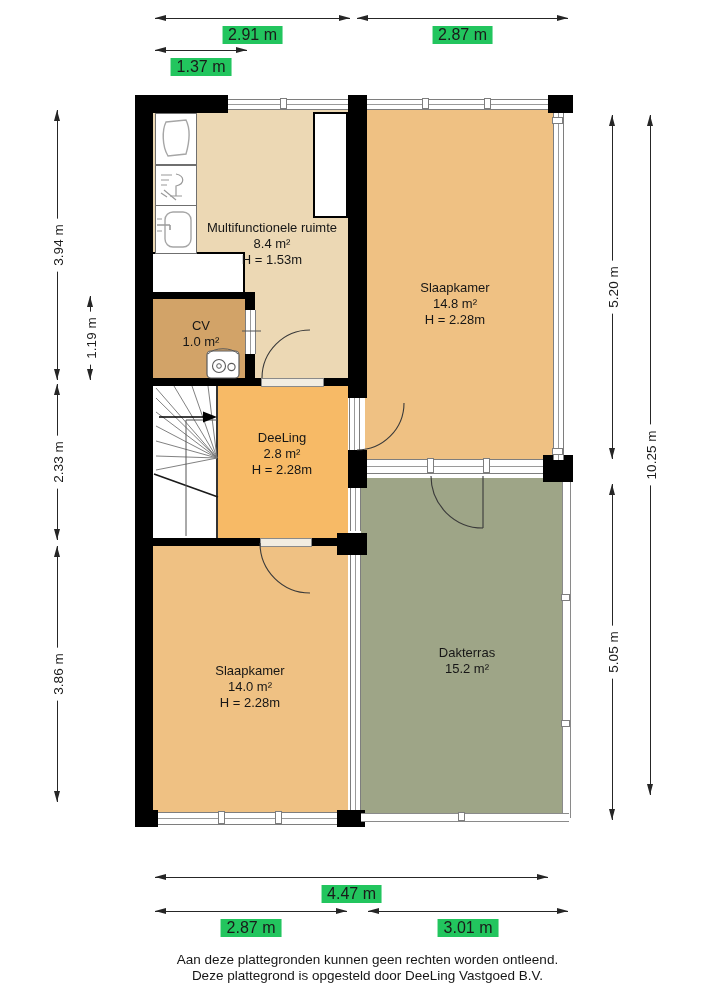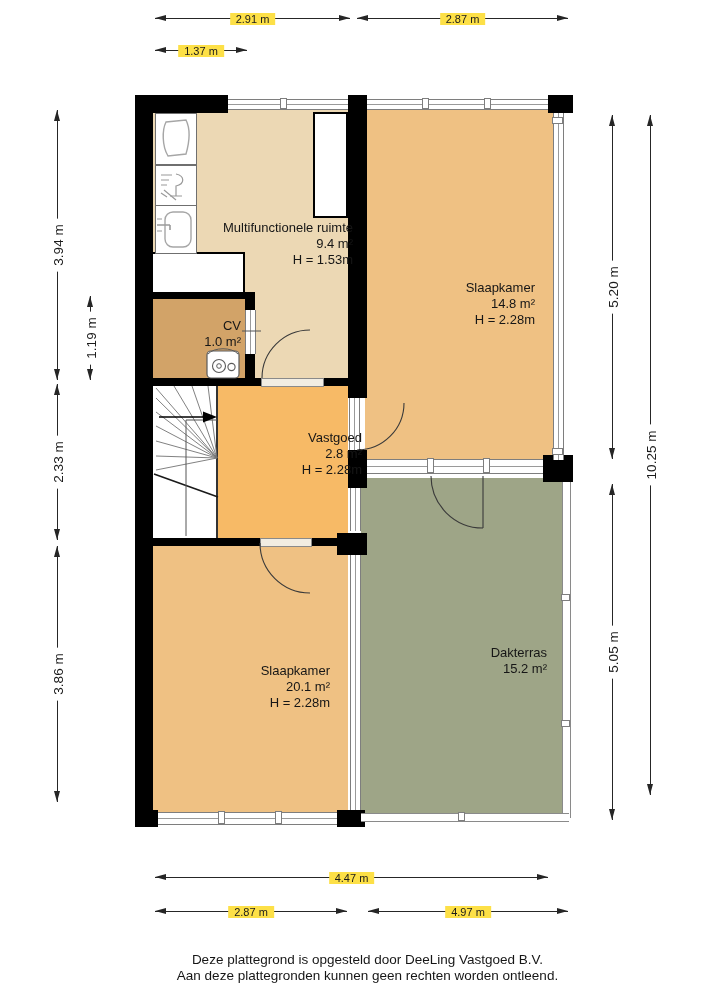--- a/index.html
+++ b/index.html
@@ -13,28 +13,28 @@
   .winv{position:absolute;border-left:1.5px solid #7e7e7e;border-right:1.5px solid #7e7e7e;
         background:linear-gradient(to right,transparent calc(50% - .5px),#9a9a9a calc(50% - .5px),#9a9a9a calc(50% + .5px),transparent calc(50% + .5px)),#fff;}
   .railh{position:absolute;border-top:1px solid #8a8a8a;border-bottom:1px solid #8a8a8a;background:#fff;}
   .railv{position:absolute;border-left:1px solid #8a8a8a;border-right:1px solid #8a8a8a;background:#fff;}
   .tickh{position:absolute;top:-2px;width:5px;height:9px;background:#fff;border:1px solid #7e7e7e;}
   .tickv{position:absolute;left:-2px;width:9px;height:5px;background:#fff;border:1px solid #7e7e7e;}
   .doorway{position:absolute;background:#f2ede2;border:1px solid #8a8a8a;}
   .closet{position:absolute;background:#fff;border:2px solid #000;}
   .fixbox{position:absolute;background:#fff;border:1.5px solid #6f6f6f;}
   .rlabel{position:absolute;text-align:center;font-size:13px;line-height:16px;color:#161616;}
-  .rlabel span{display:block;text-align:right;}
+  .rlabel span{display:block;}
   .dimh{position:absolute;height:0;border-top:1px solid #262626;}
   .dimh .ah-l{position:absolute;left:0;top:-4px;width:0;height:0;
     border-top:3.5px solid transparent;border-bottom:3.5px solid transparent;border-right:11px solid #262626;}
   .dimh .ah-r{position:absolute;right:0;top:-4px;width:0;height:0;
     border-top:3.5px solid transparent;border-bottom:3.5px solid transparent;border-left:11px solid #262626;}
-  .dimh .lbl{position:absolute;left:50%;top:0;transform:translate(-50%,-50%);
-    background:#fde047;padding:0 6px;font-size:11px;white-space:nowrap;}
+  .dimh .lbl{position:absolute;left:50%;top:16px;transform:translate(-50%,-50%);
+    background:#22c55e;padding:0 6px;font-size:16px;white-space:nowrap;}
   .dimv{position:absolute;width:0;border-left:1px solid #262626;}
   .dimv .av-t{position:absolute;top:0;left:-4px;width:0;height:0;
     border-left:3.5px solid transparent;border-right:3.5px solid transparent;border-bottom:11px solid #262626;}
   .dimv .av-b{position:absolute;bottom:0;left:-4px;width:0;height:0;
     border-left:3.5px solid transparent;border-right:3.5px solid transparent;border-top:11px solid #262626;}
   .dimv .lbl{position:absolute;top:50%;left:0;transform:translate(-50%,-50%) rotate(-90deg);
     background:#fff;padding:0 6px;font-size:13.5px;white-space:nowrap;}
   .footer{position:absolute;left:0;width:707px;padding-left:28px;box-sizing:border-box;
     text-align:center;font-size:13.5px;line-height:16px;color:#161616;}
   .c-multi{background:var(--room-multifunctioneel,#ecd8b4);}
@@ -154,40 +154,40 @@
       <path d="M208 354 C214 347 232 347 238 354" fill="none" stroke="#5a5a5a" stroke-width="1"></path>
       <circle cx="219" cy="366" r="6.5" fill="none" stroke="#5a5a5a" stroke-width="1.1"></circle>
       <circle cx="219" cy="366" r="2.3" fill="none" stroke="#5a5a5a" stroke-width="1"></circle>
       <circle cx="231.5" cy="367" r="3.6" fill="none" stroke="#5a5a5a" stroke-width="1.1"></circle>
     </g>
     <path d="M242 331 L261 331" stroke="#555" stroke-width="1"></path>
   </svg>
 
   <div class="rlabel" style="left:191px;top:220px;width:162px;">
     <span>Multifunctionele ruimte</span>
-    <span>9.4 m²</span>
+    <span>8.4 m²</span>
     <span>H = 1.53m</span>
   </div>
   <div class="rlabel" style="left:375px;top:280px;width:160px;">
     <span>Slaapkamer</span>
     <span>14.8 m²</span>
     <span>H = 2.28m</span>
   </div>
   <div class="rlabel" style="left:161px;top:318px;width:80px;">
     <span>CV</span>
     <span>1.0 m²</span>
   </div>
   <div class="rlabel" style="left:202px;top:430px;width:160px;">
-    <span>Vastgoed</span>
+    <span>DeeLing</span>
     <span>2.8 m²</span>
     <span>H = 2.28m</span>
   </div>
   <div class="rlabel" style="left:170px;top:663px;width:160px;">
     <span>Slaapkamer</span>
-    <span>20.1 m²</span>
+    <span>14.0 m²</span>
     <span>H = 2.28m</span>
   </div>
   <div class="rlabel" style="left:387px;top:645px;width:160px;">
     <span>Dakterras</span>
     <span>15.2 m²</span>
   </div>
 
   <div class="dimh" style="left:155px;top:18px;width:195px;">
     <div class="ah-l"></div>
       <div class="ah-r"></div>
@@ -247,21 +247,21 @@
     <span class="lbl">4.47 m</span>
   </div>
   <div class="dimh" style="left:155px;top:911px;width:192px;">
     <div class="ah-l"></div>
       <div class="ah-r"></div>
     <span class="lbl">2.87 m</span>
   </div>
   <div class="dimh" style="left:368px;top:911px;width:200px;">
     <div class="ah-l"></div>
       <div class="ah-r"></div>
-    <span class="lbl">4.97 m</span>
+    <span class="lbl">3.01 m</span>
   </div>
 
   <div class="footer" style="top:952px;">
+    <div>Aan deze plattegronden kunnen geen rechten worden ontleend.</div>
     <div>Deze plattegrond is opgesteld door DeeLing Vastgoed B.V.</div>
-    <div>Aan deze plattegronden kunnen geen rechten worden ontleend.</div>
   </div>
 
 </div>
 
 </body></html>

